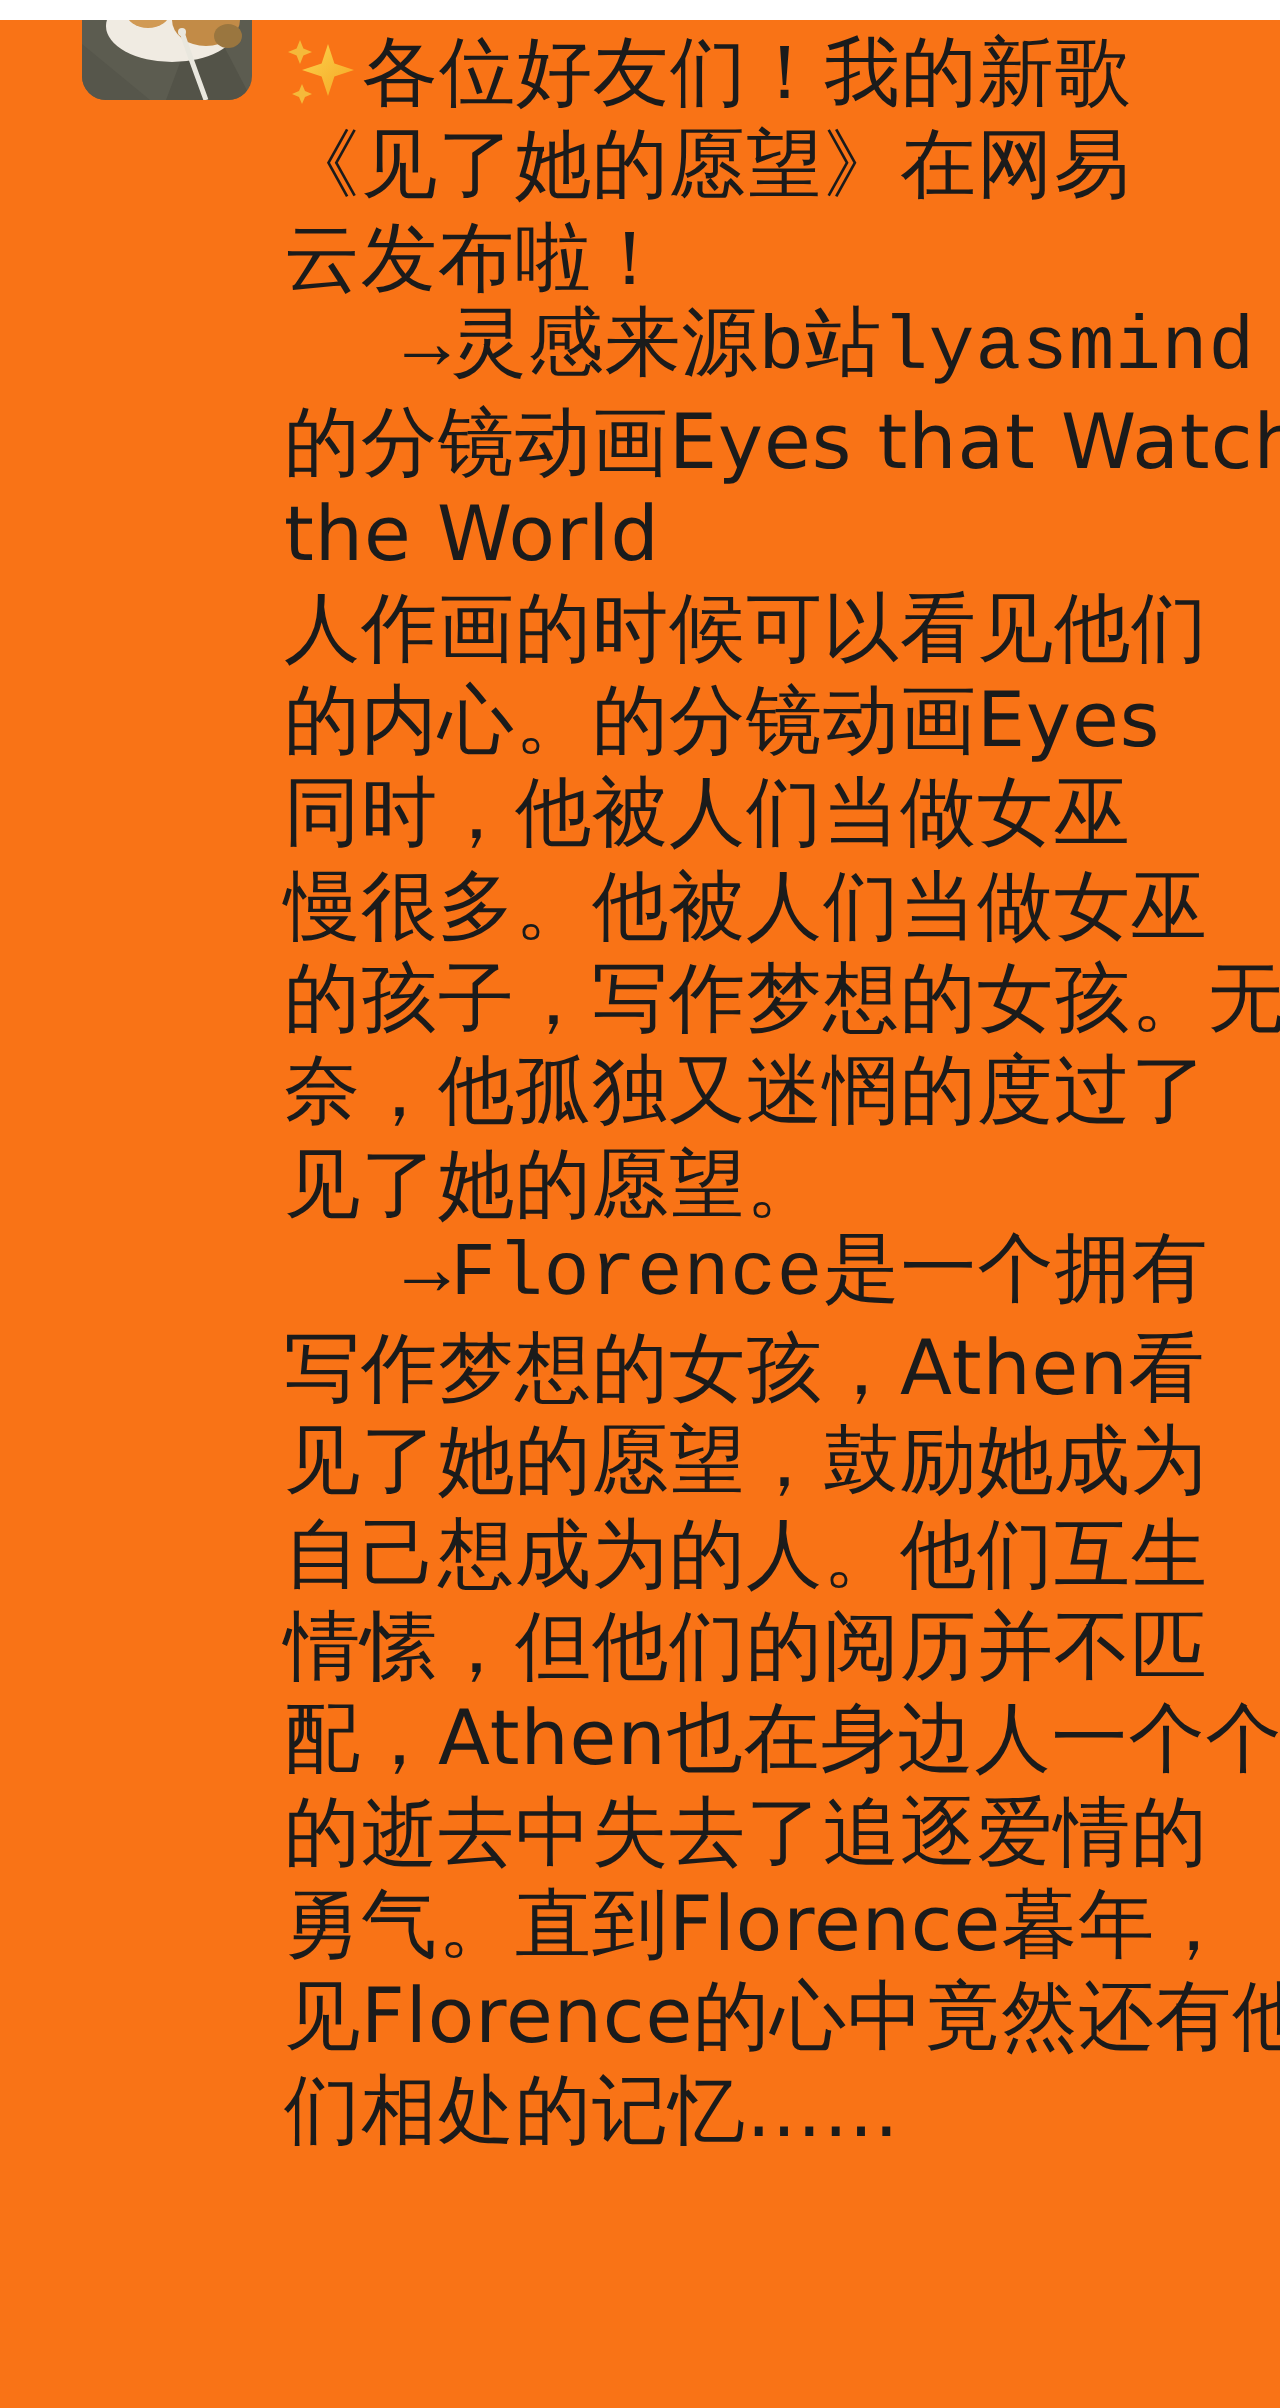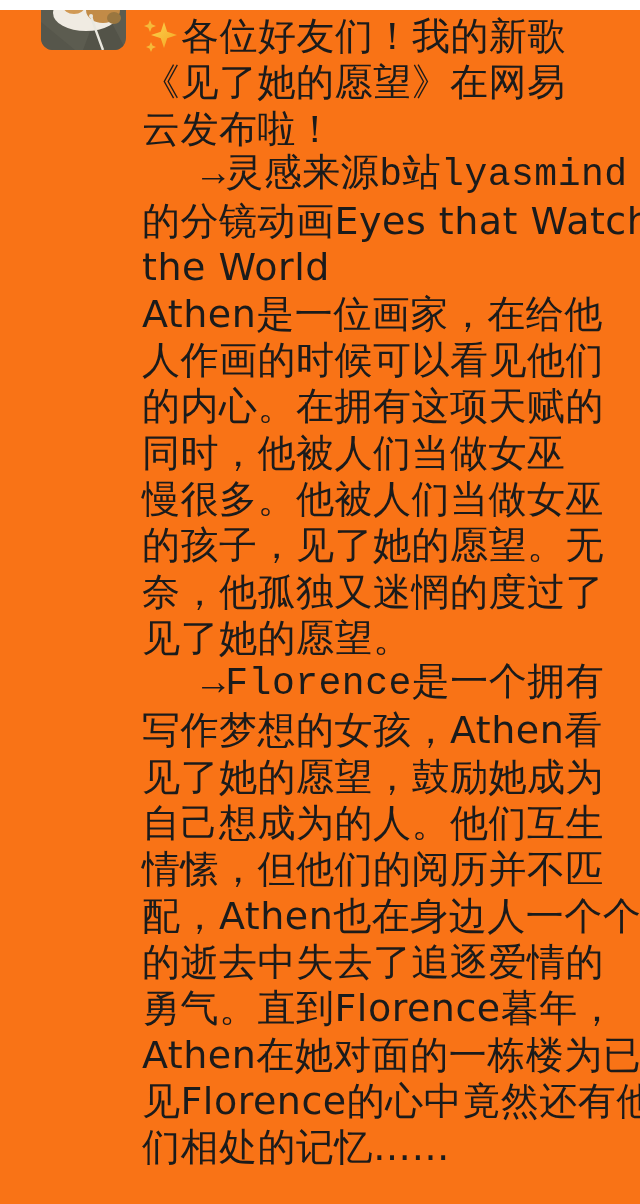--- a/index.html
+++ b/index.html
@@ -83,36 +83,34 @@
             </defs>
             <path d="M22 4 L25.2 13.8 L35 17 L25.2 20.2 L22 30 L18.8 20.2 L9 17 L18.8 13.8 Z" fill="url(#g1)"></path>
             <path d="M8 2 L9.7 6.3 L14 8 L9.7 9.7 L8 14 L6.3 9.7 L2 8 L6.3 6.3 Z" fill="#f5b93a"></path>
             <path d="M9 24 L10.5 27.5 L14 29 L10.5 30.5 L9 34 L7.5 30.5 L4 29 L7.5 27.5 Z" fill="#f5b93a"></path>
           </svg></span><span>各位好友们！我的新歌</span></div>
     <div class="line">《见了她的愿望》在网易</div>
     <div class="line">云发布啦！</div>
     <div class="line indent">→灵感来源b站lyasmind</div>
     <div class="line">的分镜动画Eyes that Watch</div>
     <div class="line">the World</div>
-    <div class="line">Athen是一位画家，在给他</div>
     <div class="line">人作画的时候可以看见他们</div>
-    <div class="line">的内心。在拥有这项天赋的</div>
+    <div class="line">的内心。的分镜动画Eyes</div>
     <div class="line">同时，他被人们当做女巫</div>
     <div class="line">慢很多。他被人们当做女巫</div>
-    <div class="line">的孩子，见了她的愿望。无</div>
+    <div class="line">的孩子，写作梦想的女孩。无</div>
     <div class="line">奈，他孤独又迷惘的度过了</div>
     <div class="line">见了她的愿望。</div>
     <div class="line indent">→Florence是一个拥有</div>
     <div class="line">写作梦想的女孩，Athen看</div>
     <div class="line">见了她的愿望，鼓励她成为</div>
     <div class="line">自己想成为的人。他们互生</div>
     <div class="line">情愫，但他们的阅历并不匹</div>
     <div class="line">配，Athen也在身边人一个个</div>
     <div class="line">的逝去中失去了追逐爱情的</div>
     <div class="line">勇气。直到Florence暮年，</div>
-    <div class="line">Athen在她对面的一栋楼为已</div>
     <div class="line">见Florence的心中竟然还有他</div>
     <div class="line">们相处的记忆……</div>
   </div>
 
   <div class="bottom-bar"></div>
 
 </div>
 
 </body></html>

